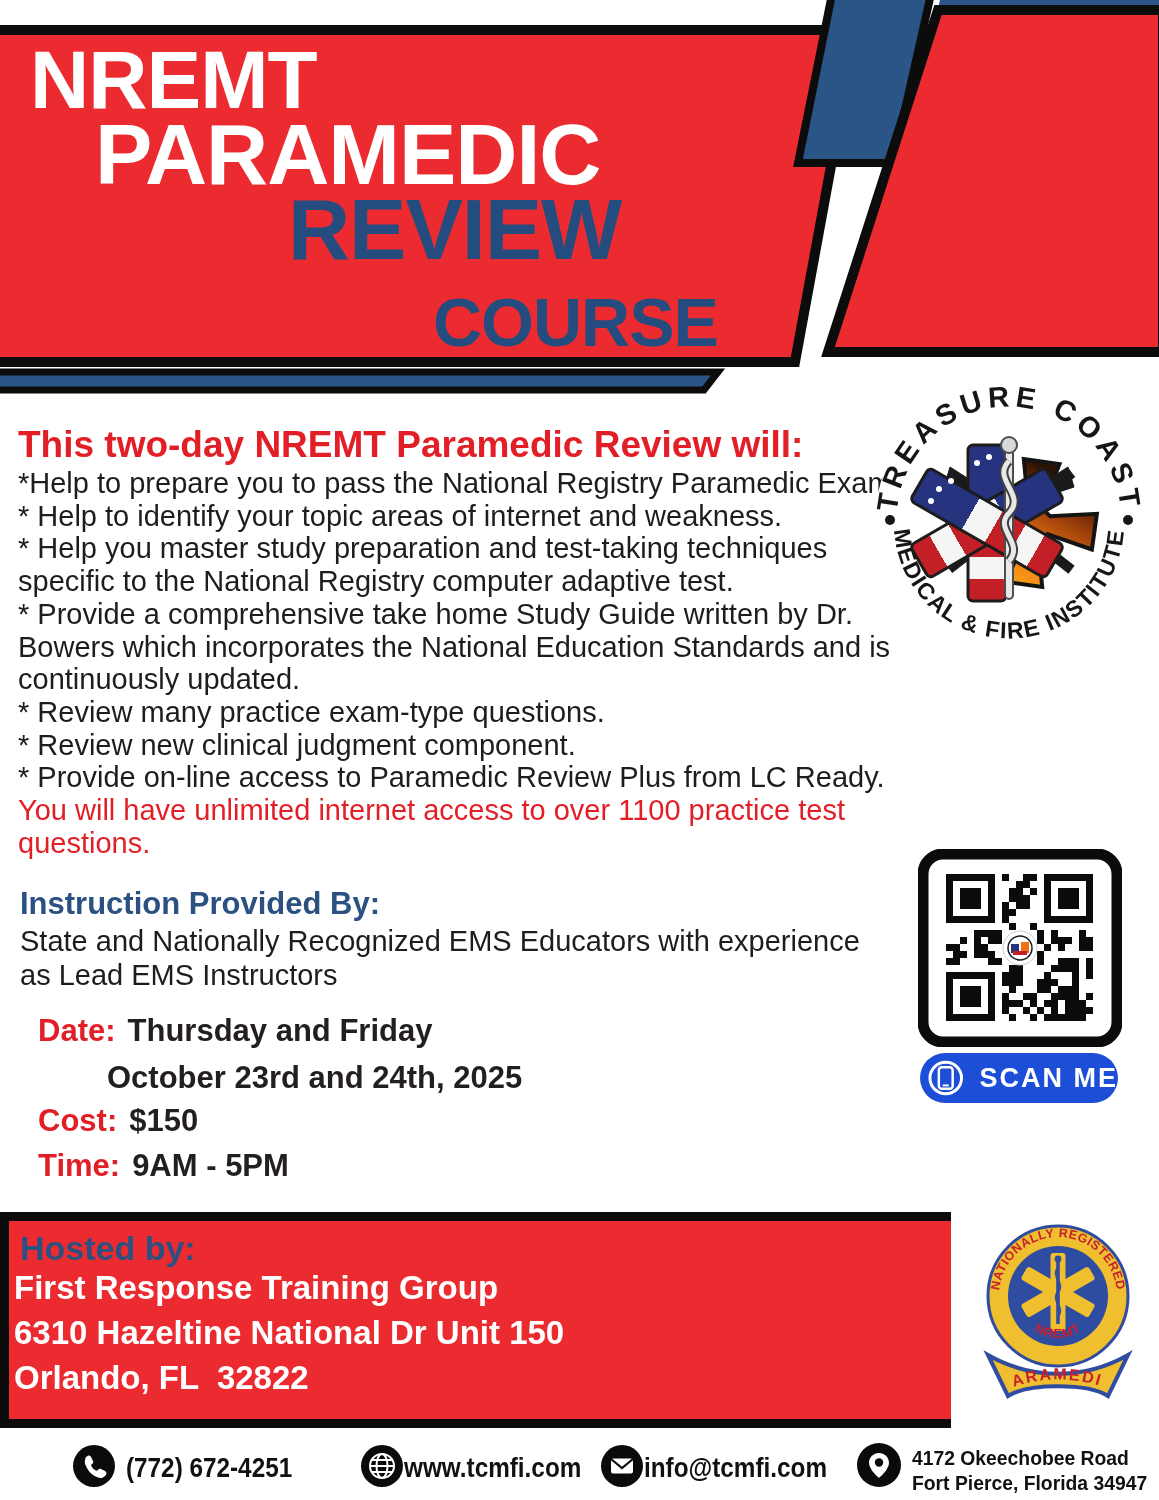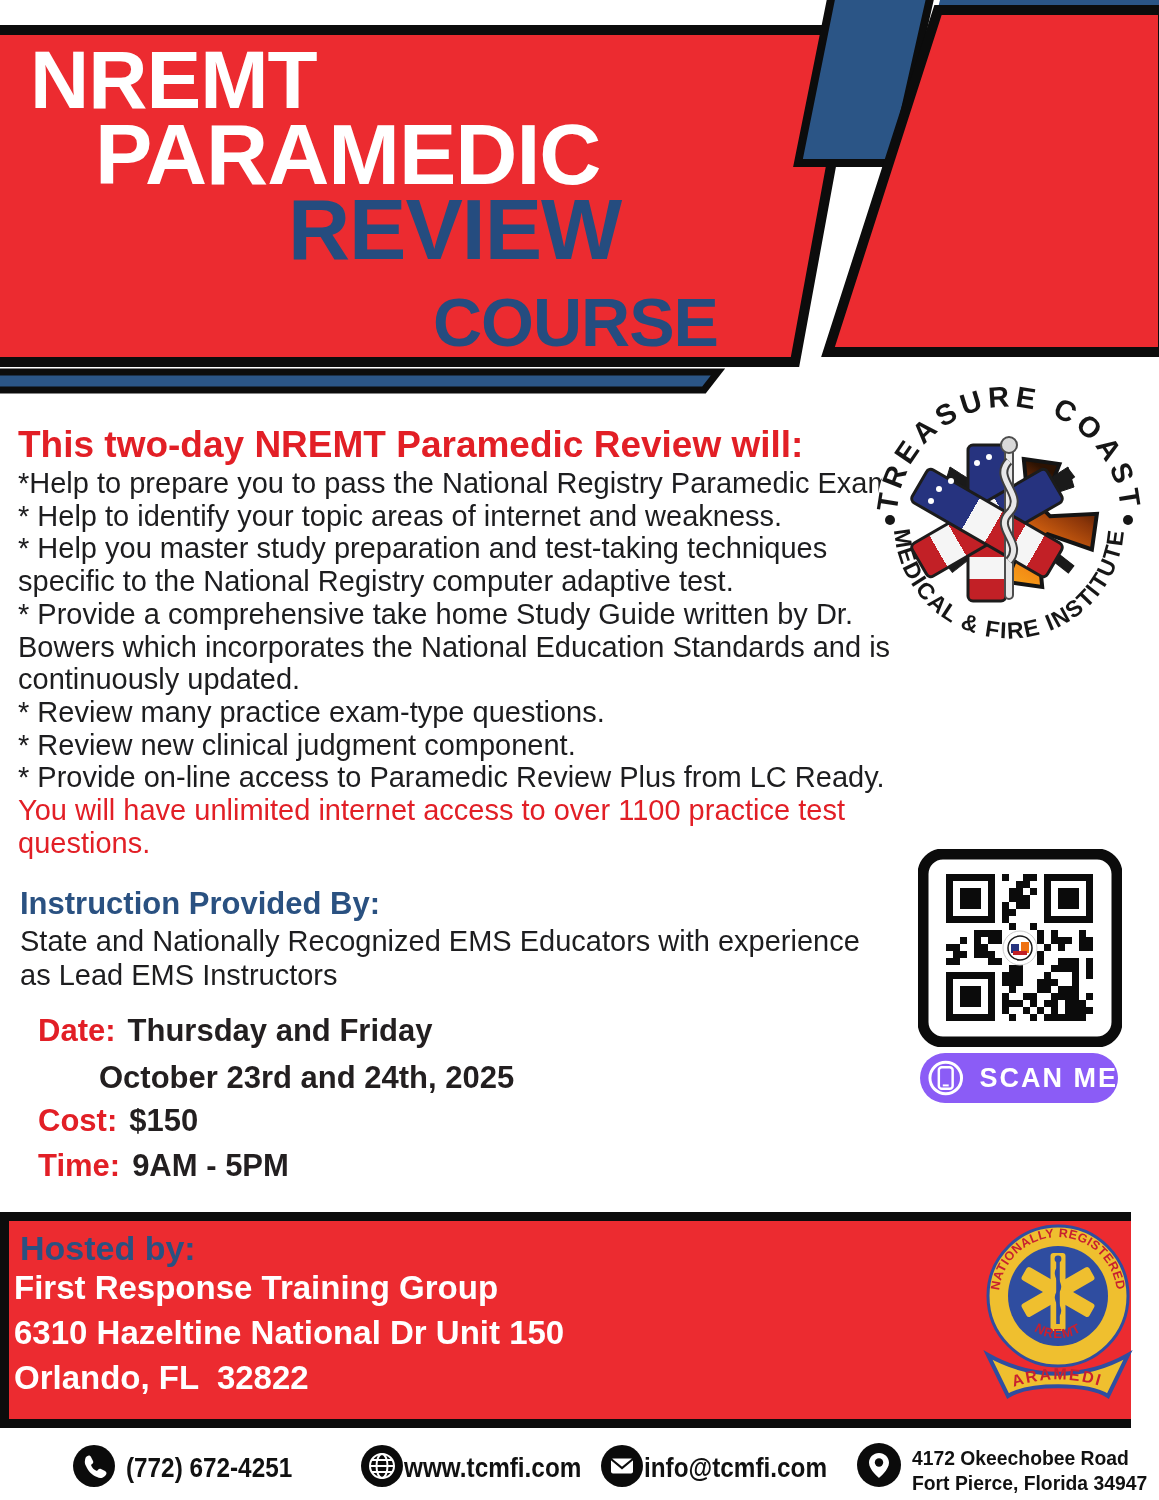--- a/index.html
+++ b/index.html
@@ -14,32 +14,32 @@
   .intro-heading{font-size:37px;font-weight:bold;color:#E21F26;white-space:nowrap;text-align:center;}
   .body-line{font-size:29px;color:#1d1d1f;line-height:32.7px;white-space:nowrap;}
   .body-line.red{color:#E21F26;}
   .sec-heading{font-size:31px;font-weight:bold;color:#2A5181;white-space:nowrap;}
   .sec-line{font-size:29px;color:#1d1d1f;line-height:34px;white-space:nowrap;}
   
   .detail-row{font-size:31px;font-weight:bold;white-space:nowrap;}
   .detail-label{color:#E21F26;text-align:center;}
   .detail-value{color:#231F20;margin-left:12px;}
   
-  #hosted-band{left:0;top:1212px;width:1131px;height:216px;background:#EC2B30;
+  #hosted-band{left:0;top:1212px;width:951px;height:216px;background:#EC2B30;
                border-top:9px solid #0c0c0c;border-bottom:9px solid #0c0c0c;
                border-left:9px solid #0c0c0c;box-sizing:border-box;}
   .hosted-heading{font-size:34px;font-weight:bold;color:#2A5181;white-space:pre;}
   .hosted-line{font-size:33px;font-weight:bold;color:#ffffff;white-space:pre;}
   
   .foot-text{font-size:27px;font-weight:bold;color:#111;white-space:nowrap;
              transform:scaleX(.9);transform-origin:0 50%;}
   .foot-addr{font-size:21px;font-weight:bold;color:#111;line-height:25px;white-space:nowrap;
              transform:scaleX(.92);transform-origin:0 0;}
   
-  #scanme{left:920px;top:1053px;width:198px;height:50px;background:#8b5cf6;border-radius:26px;
+  #scanme{left:920px;top:1053px;width:198px;height:50px;background:#1d4ed8;border-radius:26px;
           display:flex;align-items:center;}
   #scanme .label{color:#fff;font-size:27px;font-weight:bold;letter-spacing:2px;margin-left:14px;white-space:nowrap;}
 </style>
 </head>
 <body>
 
 <div id="page">
 
   <svg class="abs" style="left:0;top:0" width="1159" height="430" viewBox="0 0 1159 430">
 
@@ -77,21 +77,21 @@
   <div class="abs sec-heading" style="left:20px;top:886px">Instruction Provided By:</div>
   <div class="abs" style="left:20px;top:924px">
     <div class="sec-line">State and Nationally Recognized EMS Educators with experience</div>
     <div class="sec-line">as Lead EMS Instructors</div>
   </div>
 
   <div class="abs detail-row" style="left:38px;top:1013px">
     <span class="detail-label">Date:</span><span class="detail-value">Thursday and Friday</span>
   </div>
   <div class="abs detail-row" style="left:99px;top:1060px">
-    <span class="detail-value" style="margin-left:0">October 23rd and 24th, 2025</span>
+    <span class="detail-value" style="margin-left:8px">October 23rd and 24th, 2025</span>
   </div>
   <div class="abs detail-row" style="left:38px;top:1103px">
     <span class="detail-label">Cost:</span><span class="detail-value">$150</span>
   </div>
   <div class="abs detail-row" style="left:38px;top:1148px">
     <span class="detail-label">Time:</span><span class="detail-value">9AM - 5PM</span>
   </div>
 
   <svg class="abs" style="left:873px;top:383px" width="272" height="272" viewBox="0 0 272 272">
     <defs>

